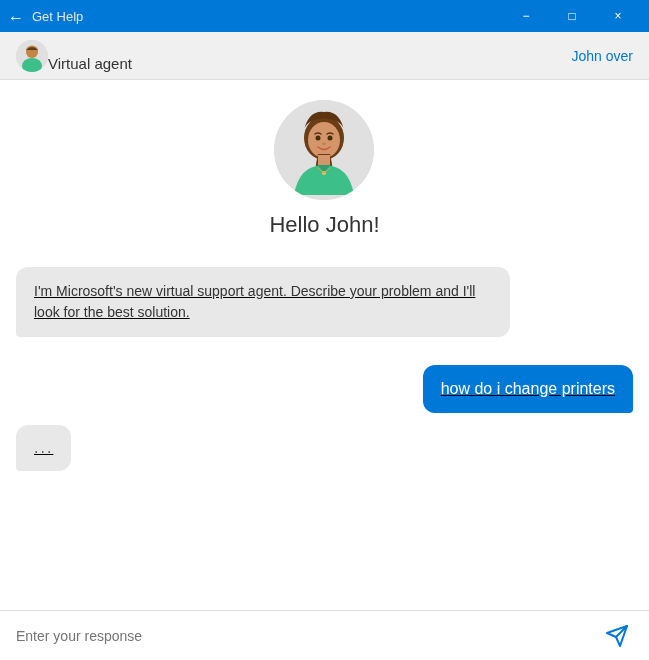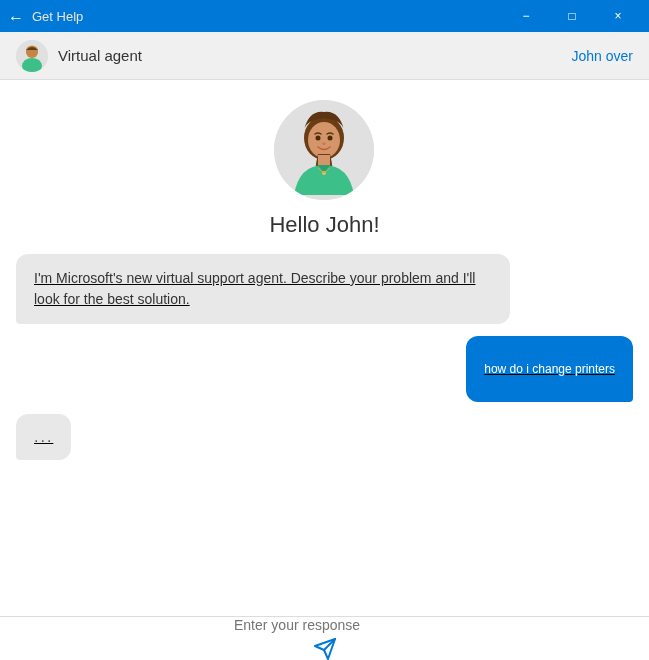--- a/index.html
+++ b/index.html
@@ -66,22 +66,21 @@
       height: 48px;
       display: flex;
       align-items: center;
       padding: 0 16px;
       border-bottom: 1px solid #ddd;
       flex-shrink: 0;
     }
 
     .header-left {
       display: flex;
-      align-items: center;
-      gap: 10px;
+      align-items: flex-end;
       flex: 1;
     }
 
     .avatar-small {
       width: 32px;
       height: 32px;
       border-radius: 50%;
       background: #e0e0e0;
       overflow: hidden;
       display: flex;
@@ -113,21 +112,21 @@
       flex-direction: column;
       align-items: center;
       gap: 16px;
     }
 
     
     .avatar-large-container {
       display: flex;
       flex-direction: column;
       align-items: center;
-      margin-bottom: 0;
+      margin-bottom: 13px;
     }
 
     .avatar-large {
       width: 100px;
       height: 100px;
       border-radius: 50%;
       background: #e0e0e0;
       display: flex;
       align-items: center;
       justify-content: center;
@@ -159,45 +158,45 @@
       font-size: 14px;
       color: #333;
       line-height: 1.5;
     }
 
     .bubble-right {
       align-self: flex-end;
       background: #0078d7;
       color: white;
       border-radius: 12px 12px 4px 12px;
-      padding: 24px 18px;
+      padding: 12px 18px;
       max-width: 80%;
-      font-size: 12px;
+      font-size: 16px;
       line-height: 1.5;
+      margin-top: 16px;
     }
 
     .bubble-typing {
       align-self: flex-start;
       background: #e8e8e8;
       border-radius: 12px 12px 12px 4px;
       padding: 14px 18px;
       font-size: 16px;
       color: #555;
       letter-spacing: 2px;
     }
 
     
     .input-area {
       border-top: 1px solid #ddd;
-      height: 44px;
+      height: 50px;
       display: flex;
       align-items: center;
       padding: 0 16px;
       flex-shrink: 0;
-      flex-direction: column;
     }
 
     .input-field {
       flex: 1;
       border: none;
       outline: none;
       font-size: 14px;
       color: #999;
       font-family: 'Segoe UI', Arial, sans-serif;
       background: transparent;

